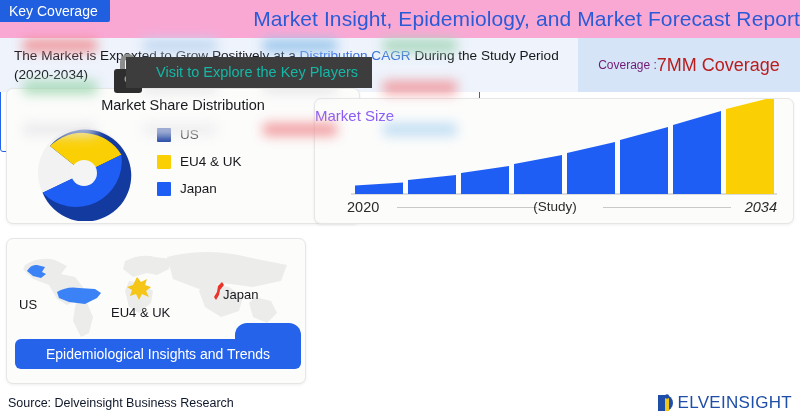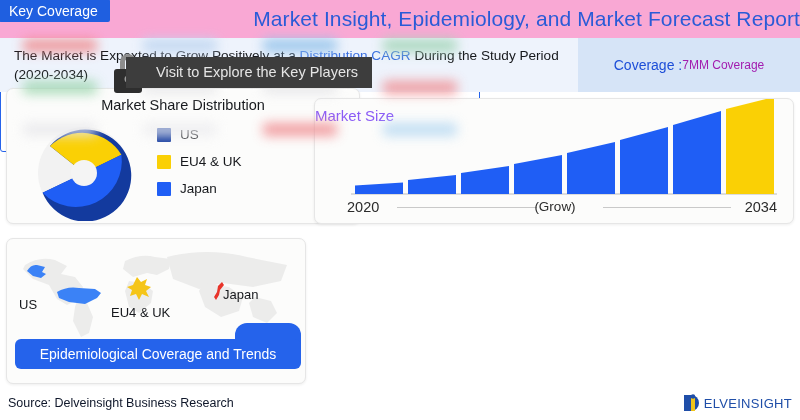--- a/index.html
+++ b/index.html
@@ -32,22 +32,22 @@
     display: flex; align-items: center; padding: 0 14px;
   }
   .sub-left .txt {
     font-size: 13.6px; color: #16181c; line-height: 1.42;
   }
   .sub-left .hl { color: #3a6fe0; }
   .sub-right {
     width: 222px; height: 54px; background: #d6e4f7;
     display: flex; align-items: center; justify-content: center;
   }
-  .sub-right .cov-label { font-size: 14px; color: #1d4ed8; }
-  .sub-right .cov-val { font-size: 12px; color: #a21caf; }
+  .sub-right .cov-label { font-size: 12px; color: #701a75; }
+  .sub-right .cov-val { font-size: 18px; color: #b91c1c; }
 
   
   .card {
     position: absolute; background: #fcfcfb;
     border: 1px solid #e6e6e6; border-radius: 7px;
     box-shadow: 0 1px 3px rgba(0,0,0,.07);
   }
 
   
   #pie-card { left: 6px; top: 88px; width: 354px; height: 136px; }
@@ -114,29 +114,29 @@
     display: grid; grid-template-columns: repeat(4, 1fr); grid-template-rows: repeat(3, 1fr);
     filter: blur(6px); opacity: .85;
   }
   .logo-cell { display: flex; align-items: center; justify-content: center; }
   .logo-blob { width: 62%; height: 30%; border-radius: 3px; }
   .lock-overlay {
     position: absolute; left: 108px; top: 48px;
     display: flex; align-items: center;
   }
   .lock-tip {
-    background: #3d3d3d; color: #e5e5e5; font-size: 14.5px;
+    background: #3d3d3d; color: #14b8a6; font-size: 14.5px;
     padding: 7px 14px 8px 30px; margin-left: -22px; white-space: nowrap;
   }
 
   
   .footer { position: absolute; left: 0; top: 390px; width: 800px; height: 30px; background:#fff; }
   .source { position: absolute; left: 8px; top: 6px; font-size: 12.5px; color: #0f172a; }
   .brand { position: absolute; right: 8px; top: 2px; display: flex; align-items: center; }
-  .brand-txt { font-size: 13px; color: #1f4ea8; letter-spacing: .3px; }
+  .brand-txt { font-size: 17px; color: #1f4ea8; letter-spacing: .3px; }
 </style>
 </head>
 <body>
 
 <div class="page">
 
   <div class="title-bar">
     <div class="title">Market Insight, Epidemiology, and Market Forecast Report</div>
   </div>
 
@@ -210,21 +210,21 @@
     </svg>
     <span class="map-lbl" style="left:104px; top:66px;">EU4 &amp; UK</span>
 
     <svg class="map-pin" style="left:204px; top:42px;" width="14" height="20" viewBox="0 0 14 20">
       <path d="M11 1 l2 3 -4 5 -1 5 -3 5 -2-3 3-5 1-6z" fill="#e8342a"></path>
     </svg>
     <span class="map-lbl" style="left:216px; top:48px;">Japan</span>
 
     <div class="epi-blob"></div>
     <div class="epi-btn">
-      <span>Epidemiological Coverage and Trends</span>
+      <span>Epidemiological Insights and Trends</span>
     </div>
   </div>
 
   <div class="card" id="ms-card">
     <div class="ms-title">Market Size</div>
 
     <svg class="ms-svg" width="480" height="100" viewBox="0 0 480 100">
 
       <line x1="36" y1="95" x2="462" y2="95" stroke="#d2d2d2" stroke-width="1.5"></line>
 
@@ -234,23 +234,23 @@
       <path d="M199 95 L199 65.0 L247 56.0 L247 95 Z" fill="#1f5ef5"></path>
       <path d="M252 95 L252 54.0 L300 43.0 L300 95 Z" fill="#1f5ef5"></path>
       <path d="M305 95 L305 41.0 L353 28.0 L353 95 Z" fill="#1f5ef5"></path>
       <path d="M358 95 L358 26.0 L406 12.0 L406 95 Z" fill="#1f5ef5"></path>
       <path d="M411 95 L411 10.0 L459 -2.0 L459 95 Z" fill="#fad005"></path>
     </svg>
 
     <div class="ms-axis">
       <span class="ms-year" style="left:32px;text-align:center;">2020</span>
       <span class="ms-rule" style="left:82px; width:140px;"></span>
-      <span class="ms-years-lbl">(Grow)</span>
+      <span class="ms-years-lbl">(Study)</span>
       <span class="ms-rule" style="left:288px; width:128px;"></span>
-      <span class="ms-year" style="right:18px;">2034</span>
+      <span class="ms-year" style="right:18px;font-style:italic;">2034</span>
     </div>
   </div>
 
   <div id="kc-card">
     <div class="kc-tab">
       <span>Key Coverage</span>
     </div>
 
     <div class="logo-grid">
       <div class="logo-cell">

